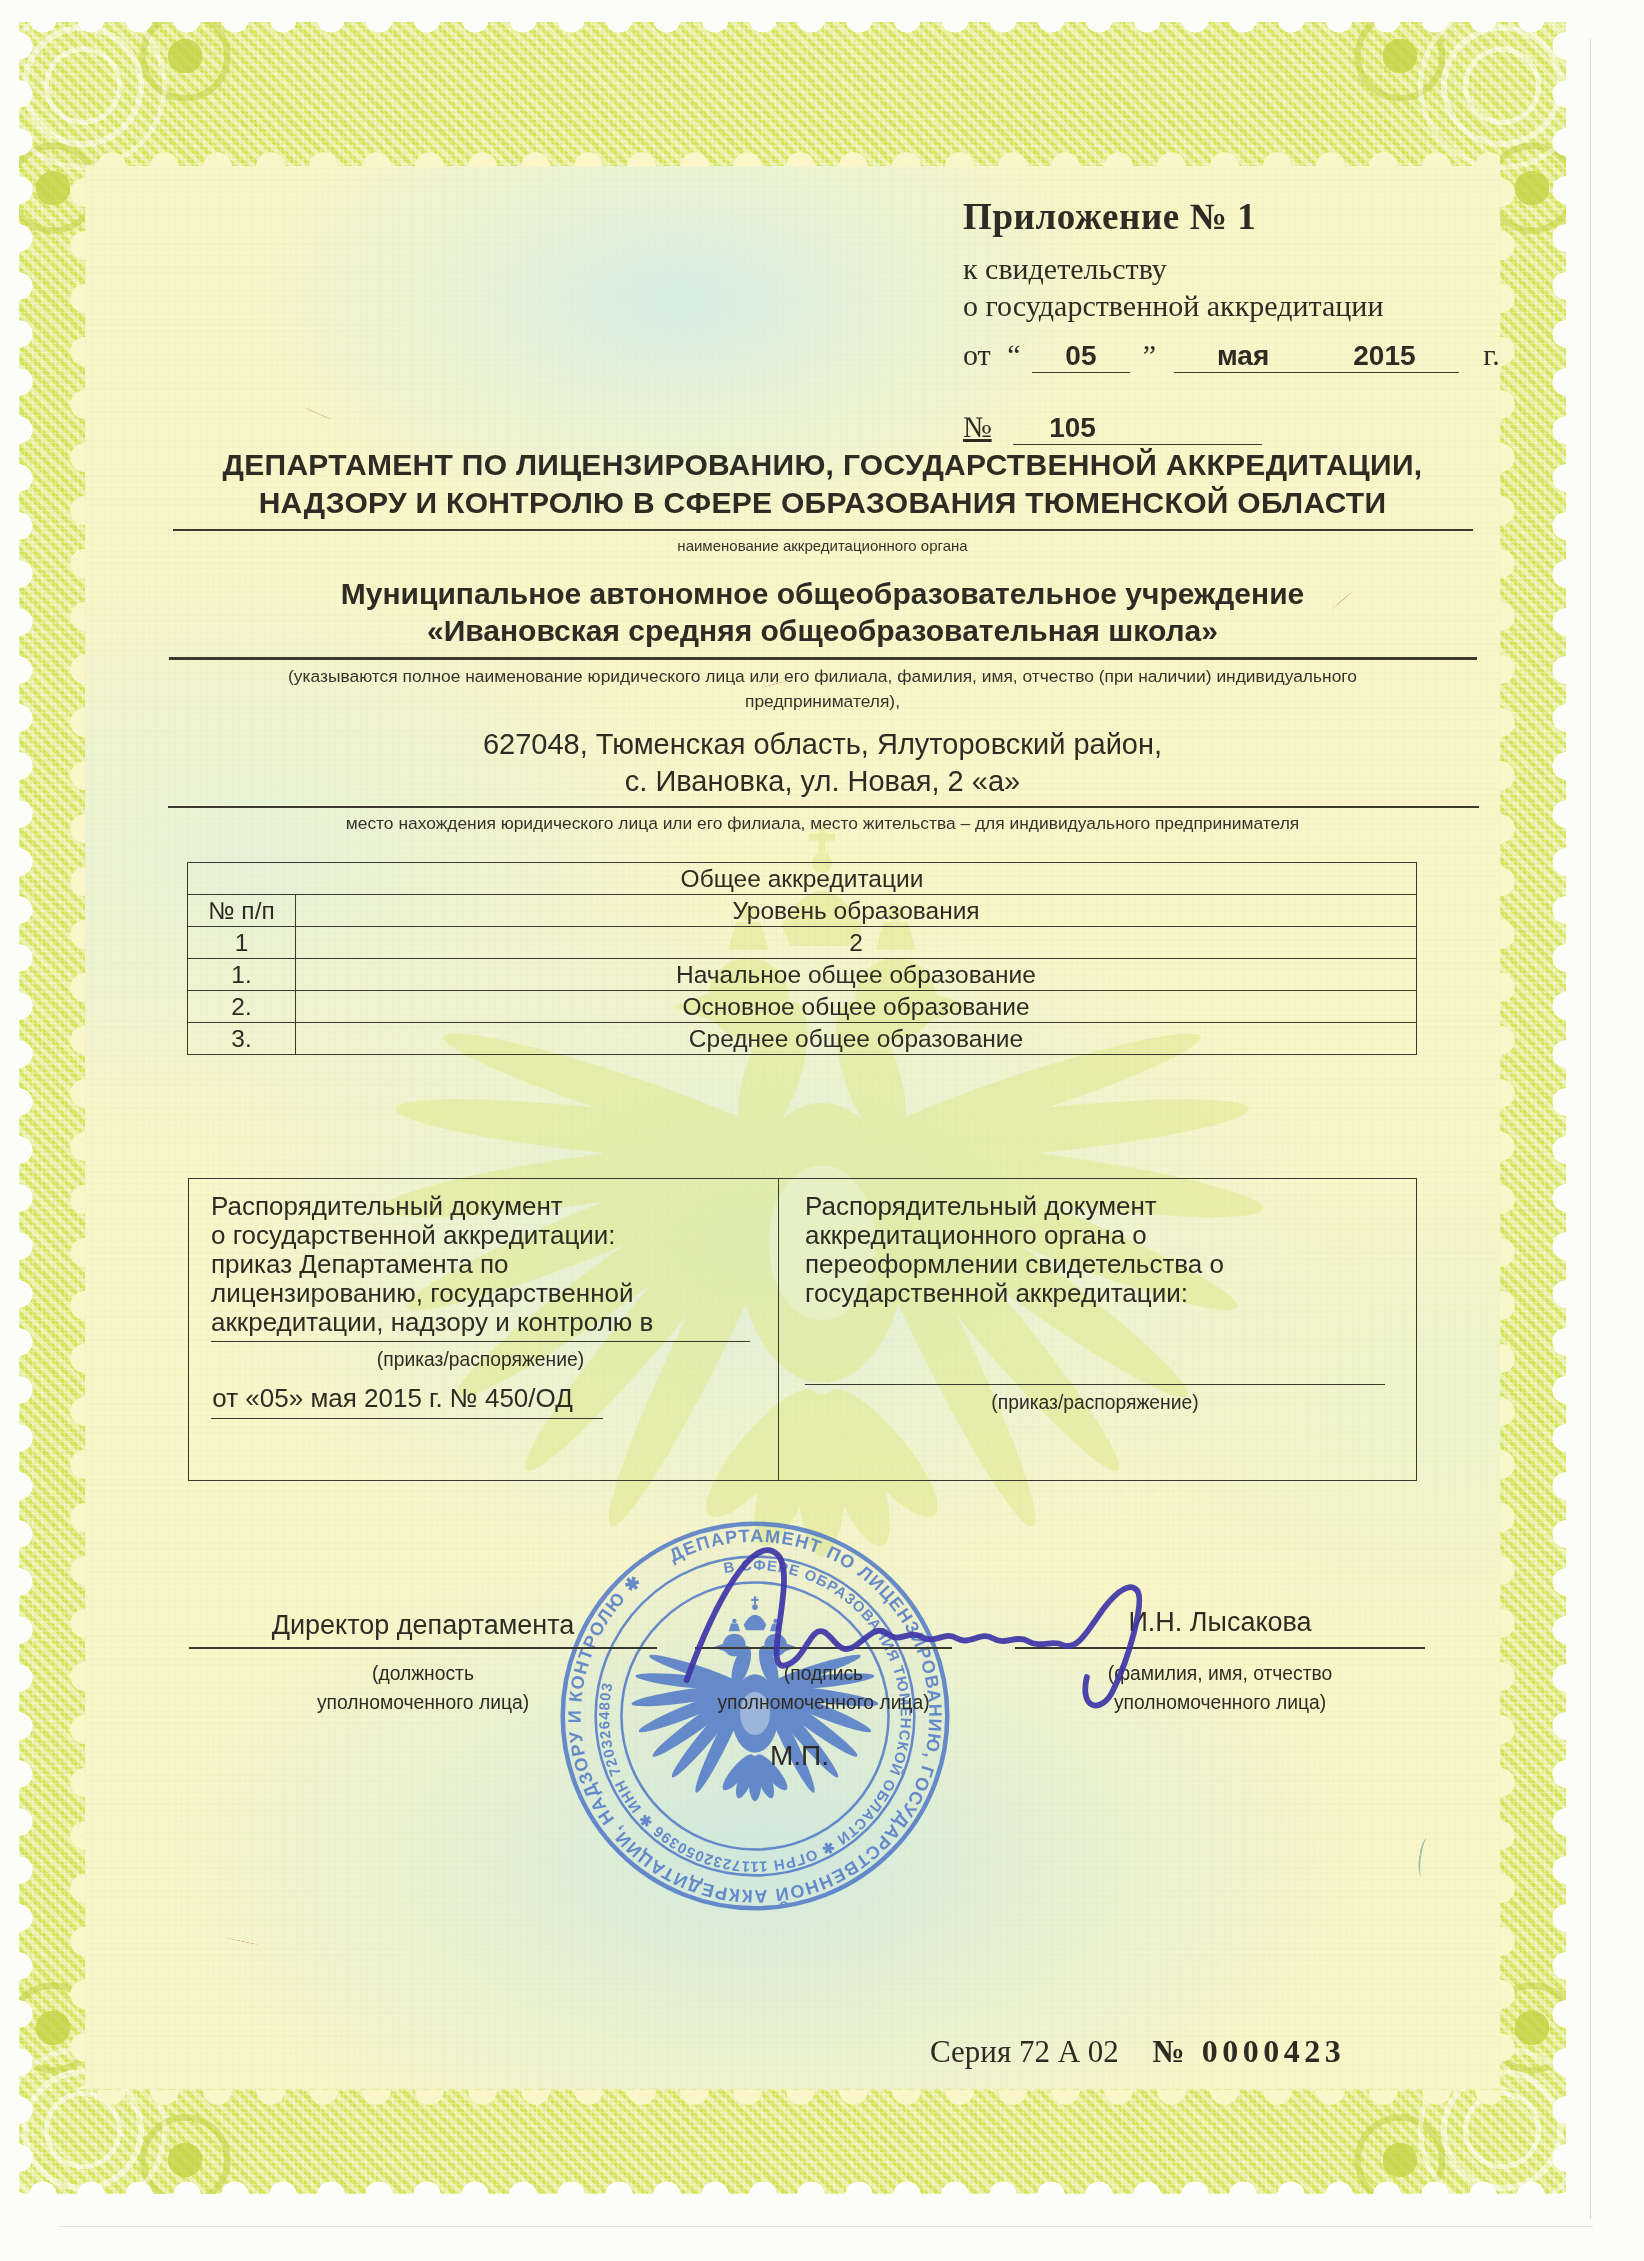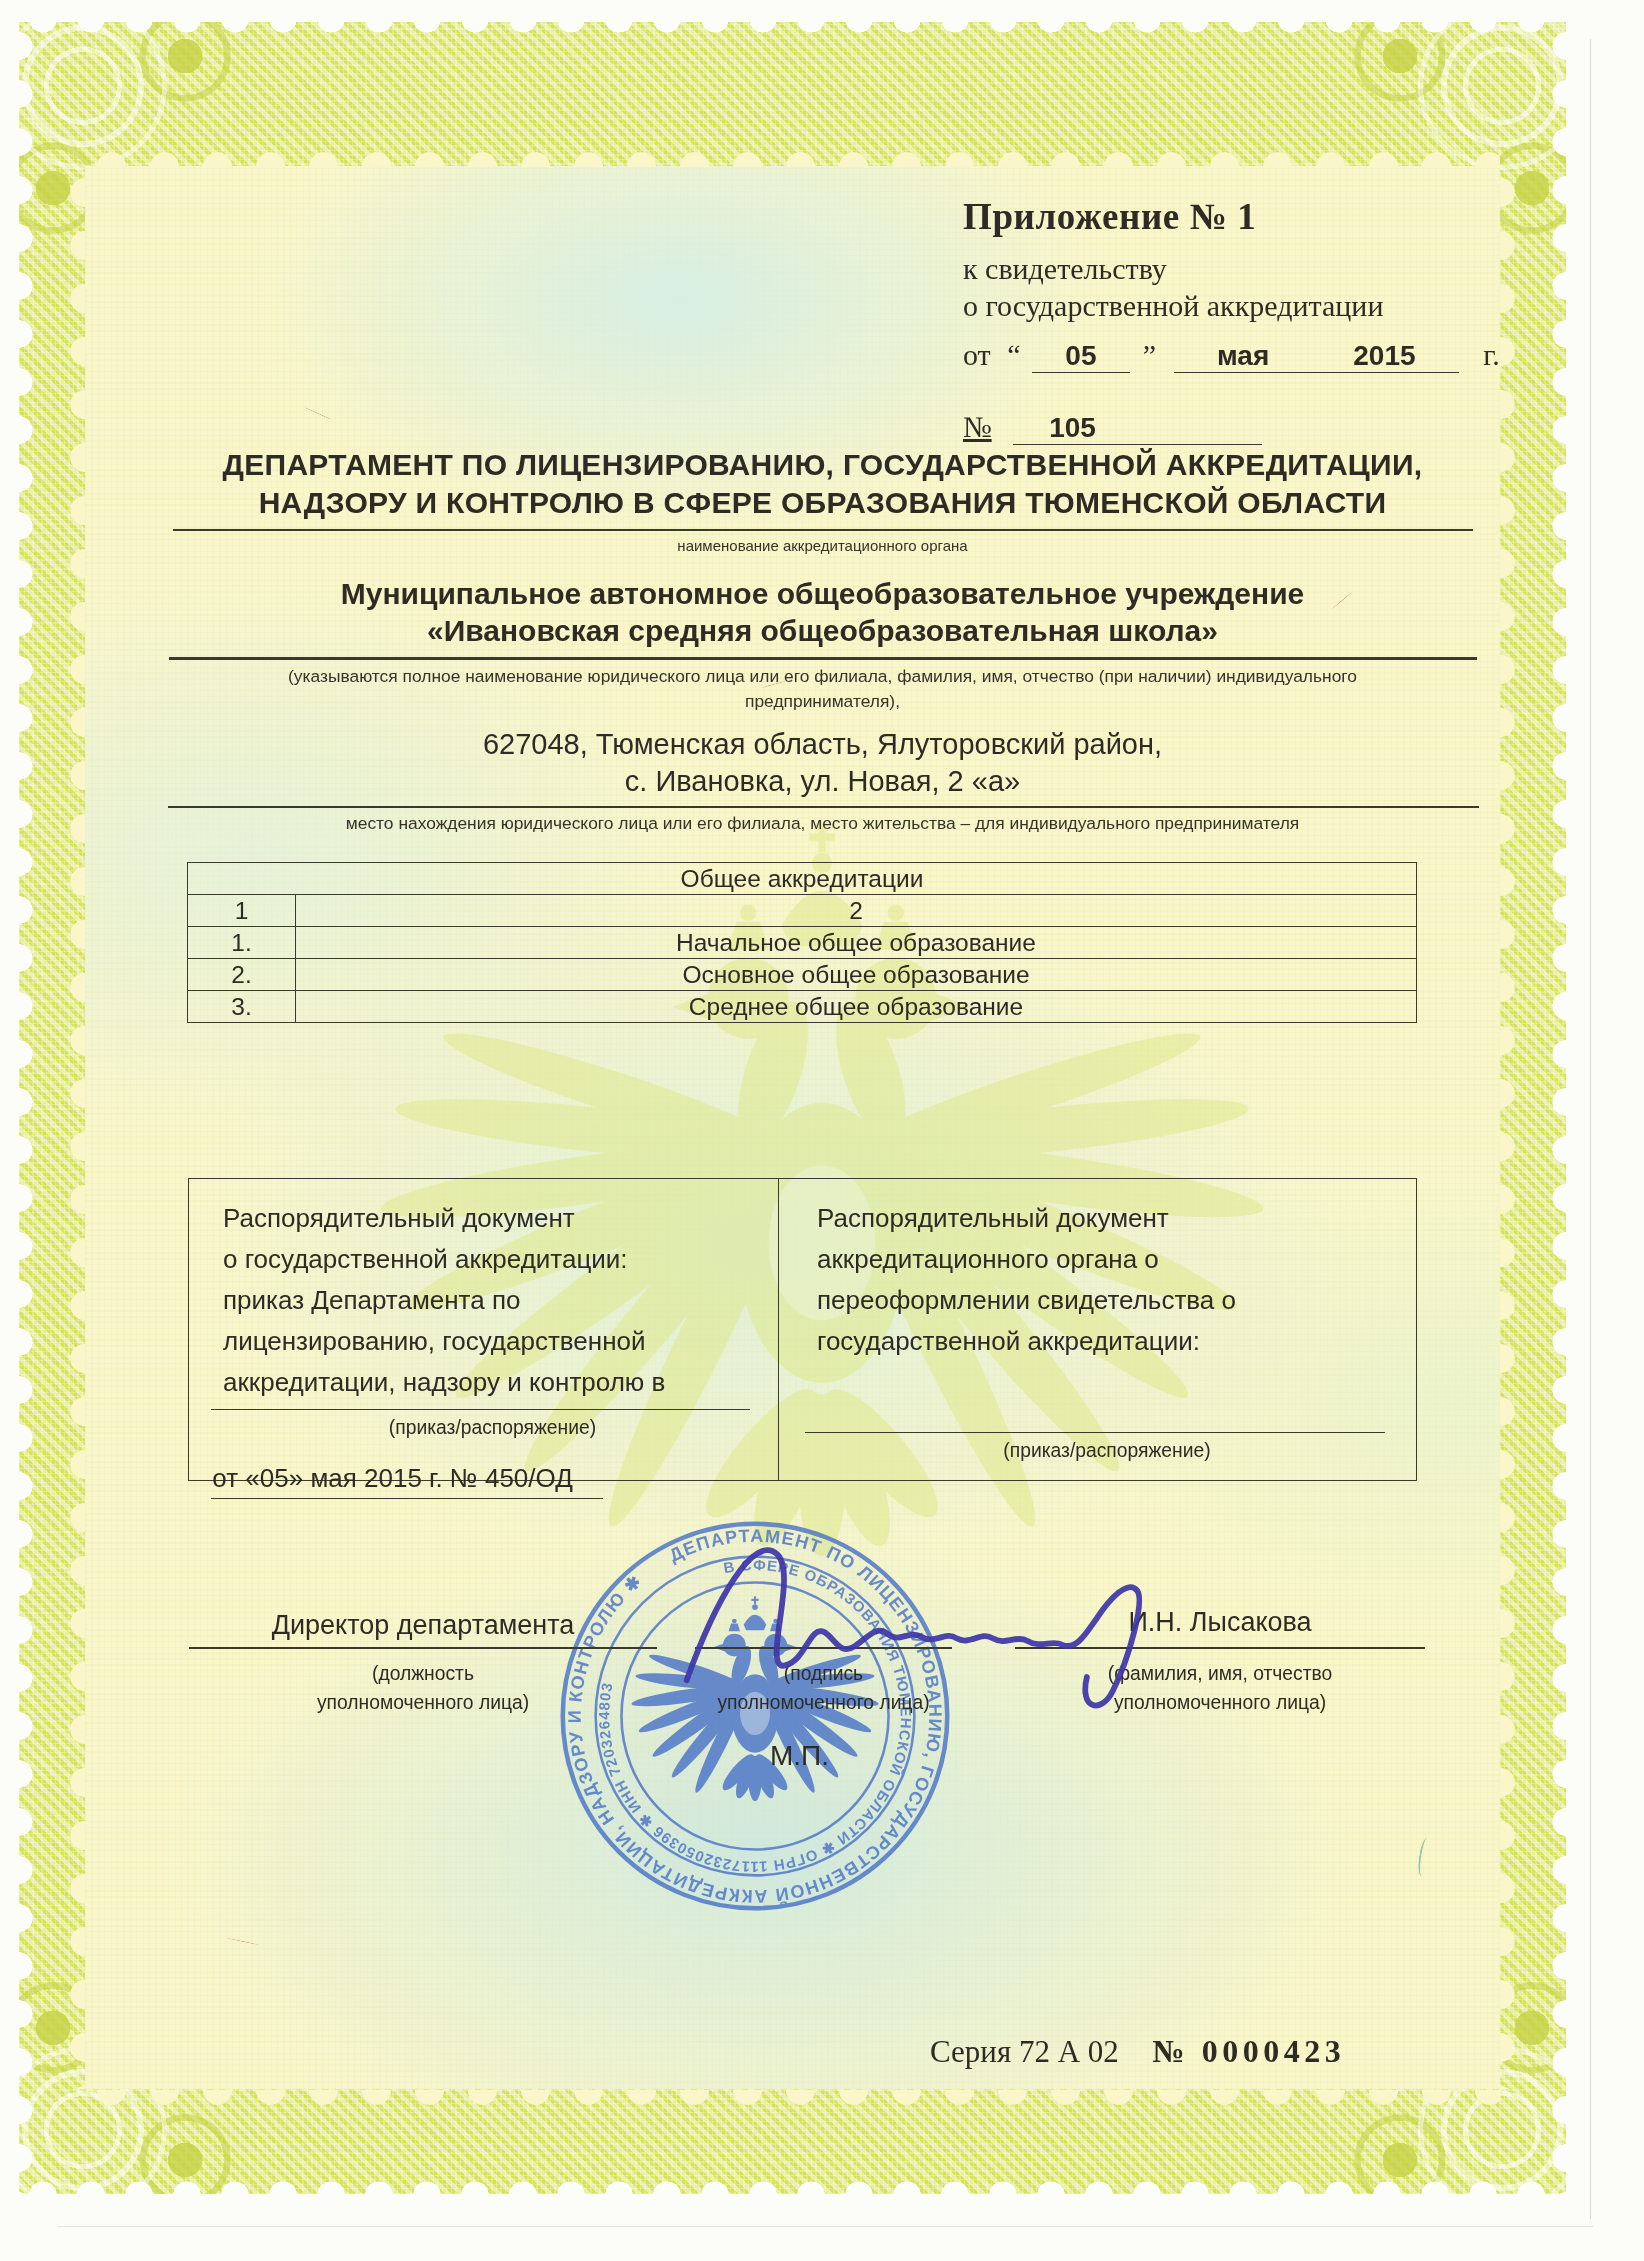--- a/index.html
+++ b/index.html
@@ -91,21 +91,21 @@
   .org-line{font-size:30px;font-weight:bold;}
   .addr-line{font-size:29px;}
   
   table.edu{position:absolute;left:187px;top:862px;width:1230px;border-collapse:collapse;table-layout:fixed;}
   table.edu td{border:1.9px solid #3c3930;height:31px;font-size:24.5px;text-align:center;vertical-align:middle;padding:0;}
   
   .orders{position:absolute;left:188px;top:1178px;width:1229px;height:303px;border:1.9px solid #3c3930;display:flex;box-sizing:border-box;}
   .opanel{box-sizing:border-box;}
   .opanel.left{width:590px;border-right:1.9px solid #3c3930;padding:13px 11.6px 0 22px;}
   .opanel.right{flex:1;padding:13px 19.3px 0 26px;}
-  .opanel p{margin:12px;font-size:26px;line-height:29px;}
+  .opanel p{margin:0;font-size:26px;line-height:29px;}
   .opanel .orule{height:1.3px;background:#3b382d;}
   .opanel .ocap{font-size:19.3px;text-align:center;margin-top:2.6px;}
   .oref{display:inline-block;font-size:26px;margin-top:9px;border-bottom:1.9px solid #3b382d;padding:0 30px 3.9px 1.3px;}
   
   .sig-label{font-size:27px;}
   .sig-cap{font-size:19.3px;line-height:29px;}
   .mp{font-size:28px;}
   
   .serial{font-size:31px;font-family:"Liberation Serif",serif;white-space:nowrap;}
   .serial .num{font-weight:bold;font-size:32px;letter-spacing:4.5px;margin-left:26px;}
@@ -262,20 +262,24 @@
 <div class="abs ctr cap" style="left:181px;top:813px;width:1283px;font-size:17.4px;">место нахождения юридического лица или его филиала, место жительства – для индивидуального предпринимателя</div>
 
 <table class="edu">
   <colgroup>
       <col style="width:108px;">
       <col>
     </colgroup>
   <tbody>
       <tr>
     <td colspan="2">Общее аккредитации</td>
+  </tr>
+  <tr>
+    <td>№ п/п</td>
+    <td>Уровень образования</td>
   </tr>
   <tr>
     <td>1</td>
     <td>2</td>
   </tr>
   <tr>
     <td>1.</td>
     <td>Начальное общее образование</td>
   </tr>
   <tr>

